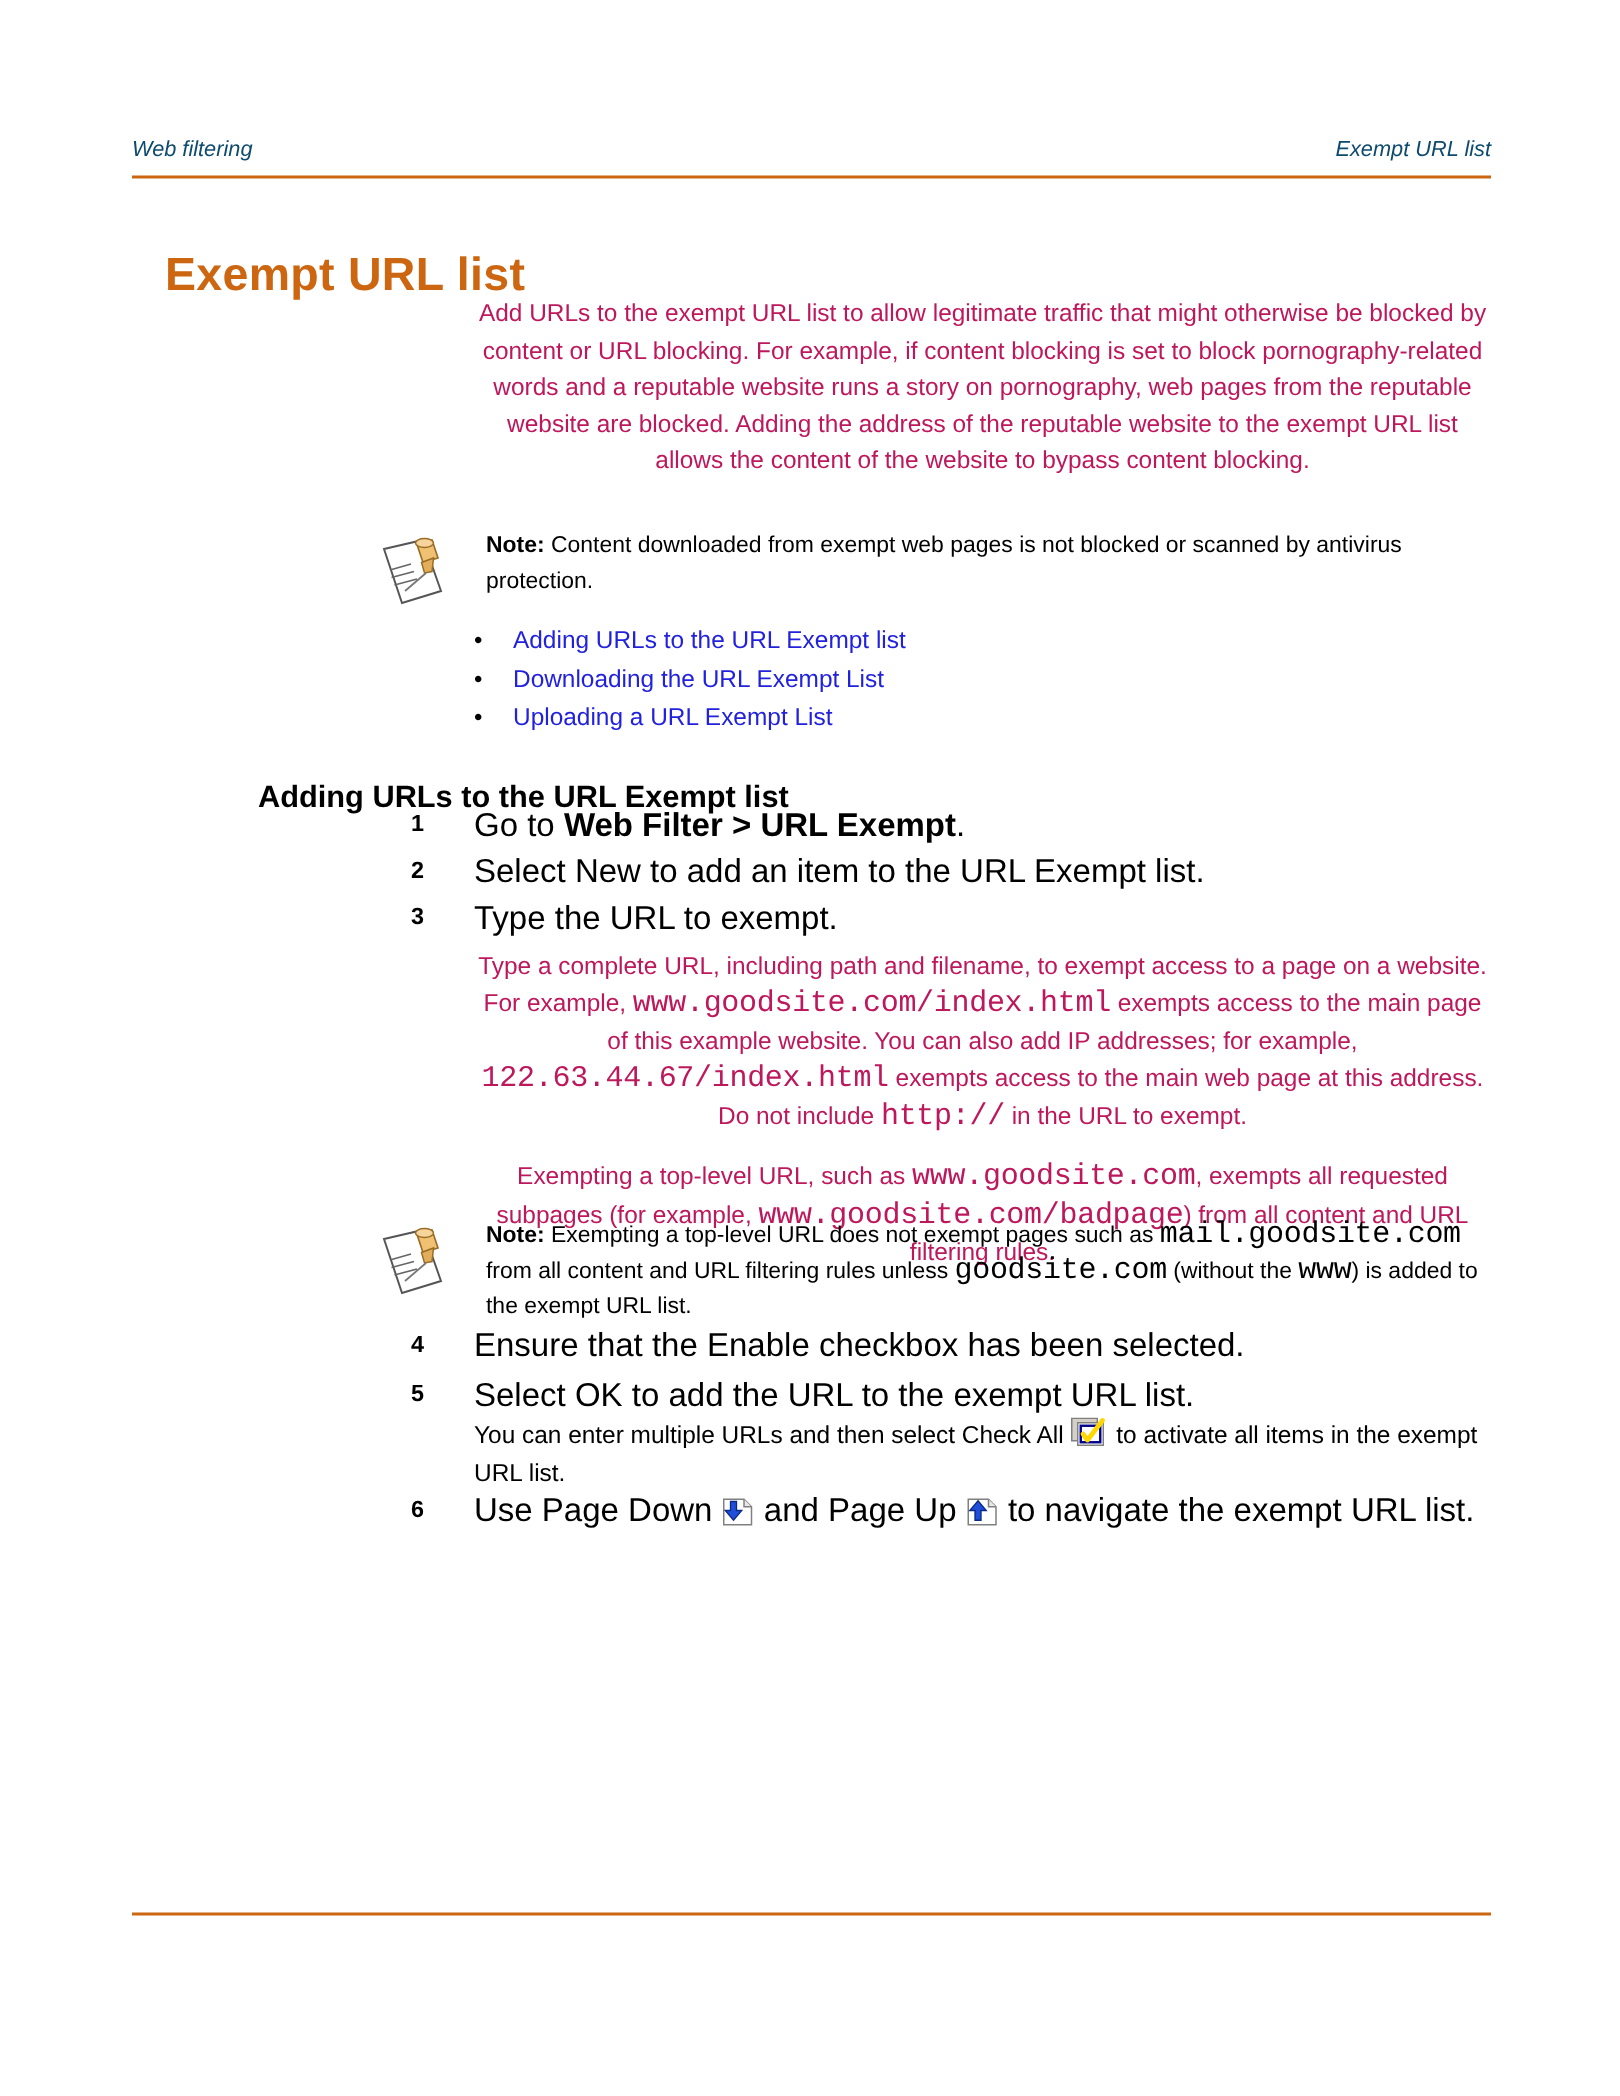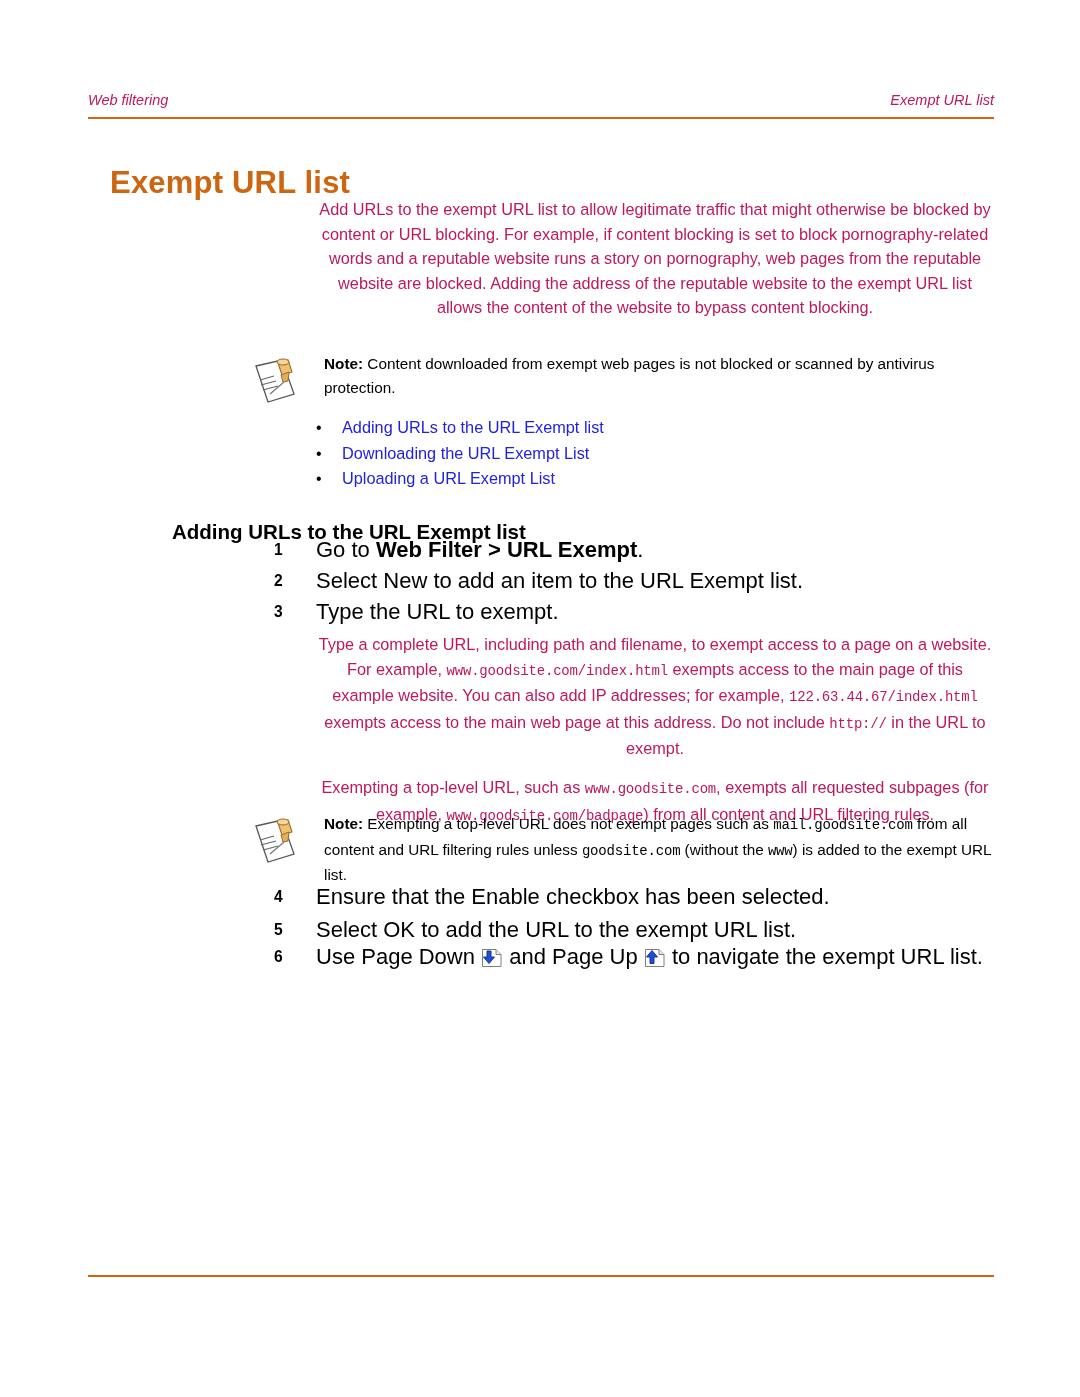--- a/index.html
+++ b/index.html
@@ -25,21 +25,21 @@
   .runhead {
     position: absolute;
     left: 88px;
     top: 92px;
     width: 906px;
     display: flex;
     justify-content: space-between;
     align-items: baseline;
     font-size: 14.5px;
     font-style: italic;
-    color: #be185d;
+    color: #0c4a6e;
   }
   .runhead-left  { text-align: left; }
   .runhead-right { text-align: right; }
 
   .rule-top {
     position: absolute;
     left: 88px;
     top: 117px;
     width: 906px;
     height: 2px;
@@ -69,21 +69,21 @@
     margin: 0 0 14px 0;
     font-size: 16.3px;
     line-height: 24.6px;
     color: #be185d;
     text-align: center;
   }
   p.tight { margin-bottom: 0; }
 
   code, .mono {
     font-family: "Liberation Mono", "DejaVu Sans Mono", monospace;
-    font-size: 14px;
+    font-size: 20px;
     letter-spacing: -0.2px;
   }
 
   
   .note {
     position: absolute;
     display: flex;
     align-items: flex-start;
   }
   .note .note-icon {
@@ -317,20 +317,32 @@
     <div class="step">
       <span class="step-num">4</span>
       <span class="step-txt">Ensure that the Enable checkbox has been selected.</span>
     </div>
 
     <div class="step" style="margin-bottom:3px;">
       <span class="step-num">5</span>
       <span class="step-txt">Select OK to add the URL to the exempt URL list.</span>
     </div>
 
+    <div class="cont-line">
+      <span>You can enter multiple URLs and then select Check All</span>
+      <span class="ico ico-check">
+        <svg viewBox="0 0 26 22" width="26" height="22">
+          <rect x="0.5" y="0.5" width="17" height="15" fill="#d4d0c8" stroke="#808080"></rect>
+          <rect x="4.5" y="3.5" width="17" height="15" fill="#ffffff" stroke="#808080"></rect>
+          <rect x="6.5" y="5.5" width="13" height="11" fill="#ffffff" stroke="#00008b" stroke-width="1.6"></rect>
+          <path d="M8 11 L11 15 L21 2" fill="none" stroke="#ffd700" stroke-width="3.2" stroke-linecap="round" stroke-linejoin="round"></path>
+        </svg>
+      </span>
+      <span>to activate all items in the exempt URL list.</span>
+    </div>
 
 
 
     <div class="step">
       <span class="step-num">6</span>
       <span class="step-txt">
         <span>Use Page Down</span>
         <span class="ico ico-page">
           <svg viewBox="0 0 22 20" width="22" height="20">
             <path d="M1.5 1.5 H15 L20 6.5 V18.5 H1.5 Z" fill="#ffffff" stroke="#808080"></path>

